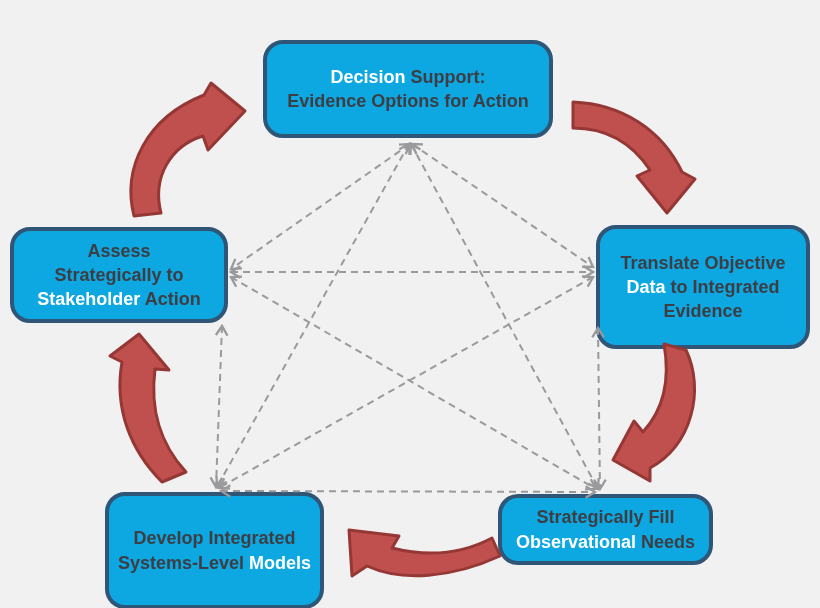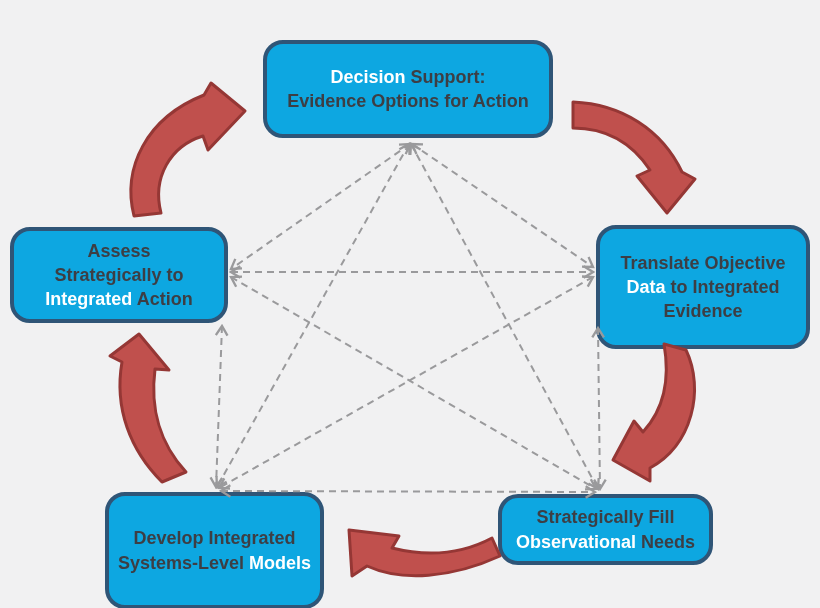--- a/index.html
+++ b/index.html
@@ -65,21 +65,21 @@
 
   <div class="node node-right">
     <div>Translate Objective</div>
     <div><span class="lt">Data</span><span> to Integrated</span></div>
     <div>Evidence</div>
   </div>
 
   <div class="node node-left">
     <div>Assess</div>
     <div>Strategically to</div>
-    <div><span class="lt">Integrated</span><span> Action</span></div>
+    <div><span class="lt">Stakeholder</span><span> Action</span></div>
   </div>
 
   <div class="node node-bottom-left">
     <div>Develop Integrated</div>
     <div><span>Systems-Level</span><span class="lt"> Models</span></div>
   </div>
 
   <div class="node node-bottom-right">
     <div>Strategically Fill</div>
     <div><span class="lt">Observational</span><span> Needs</span></div>

